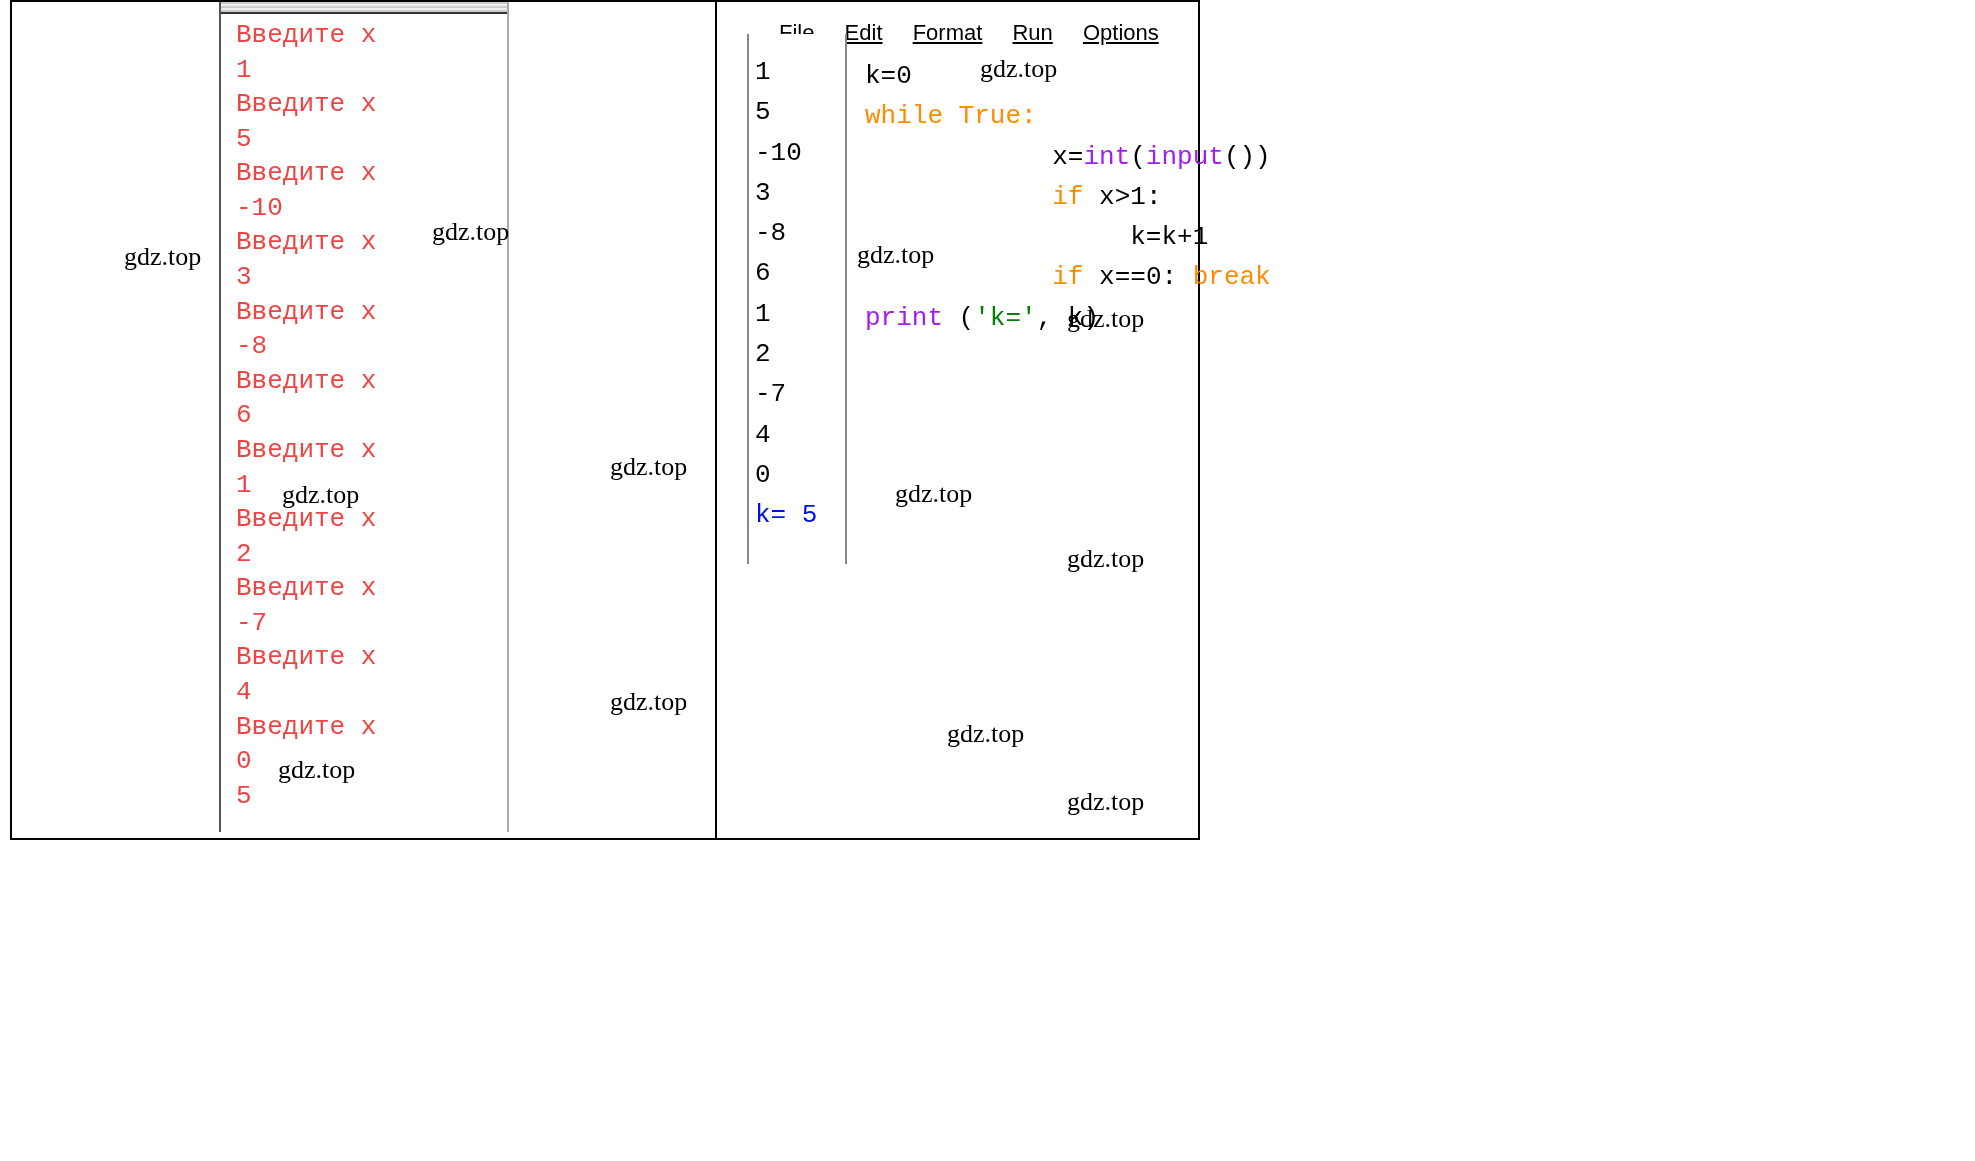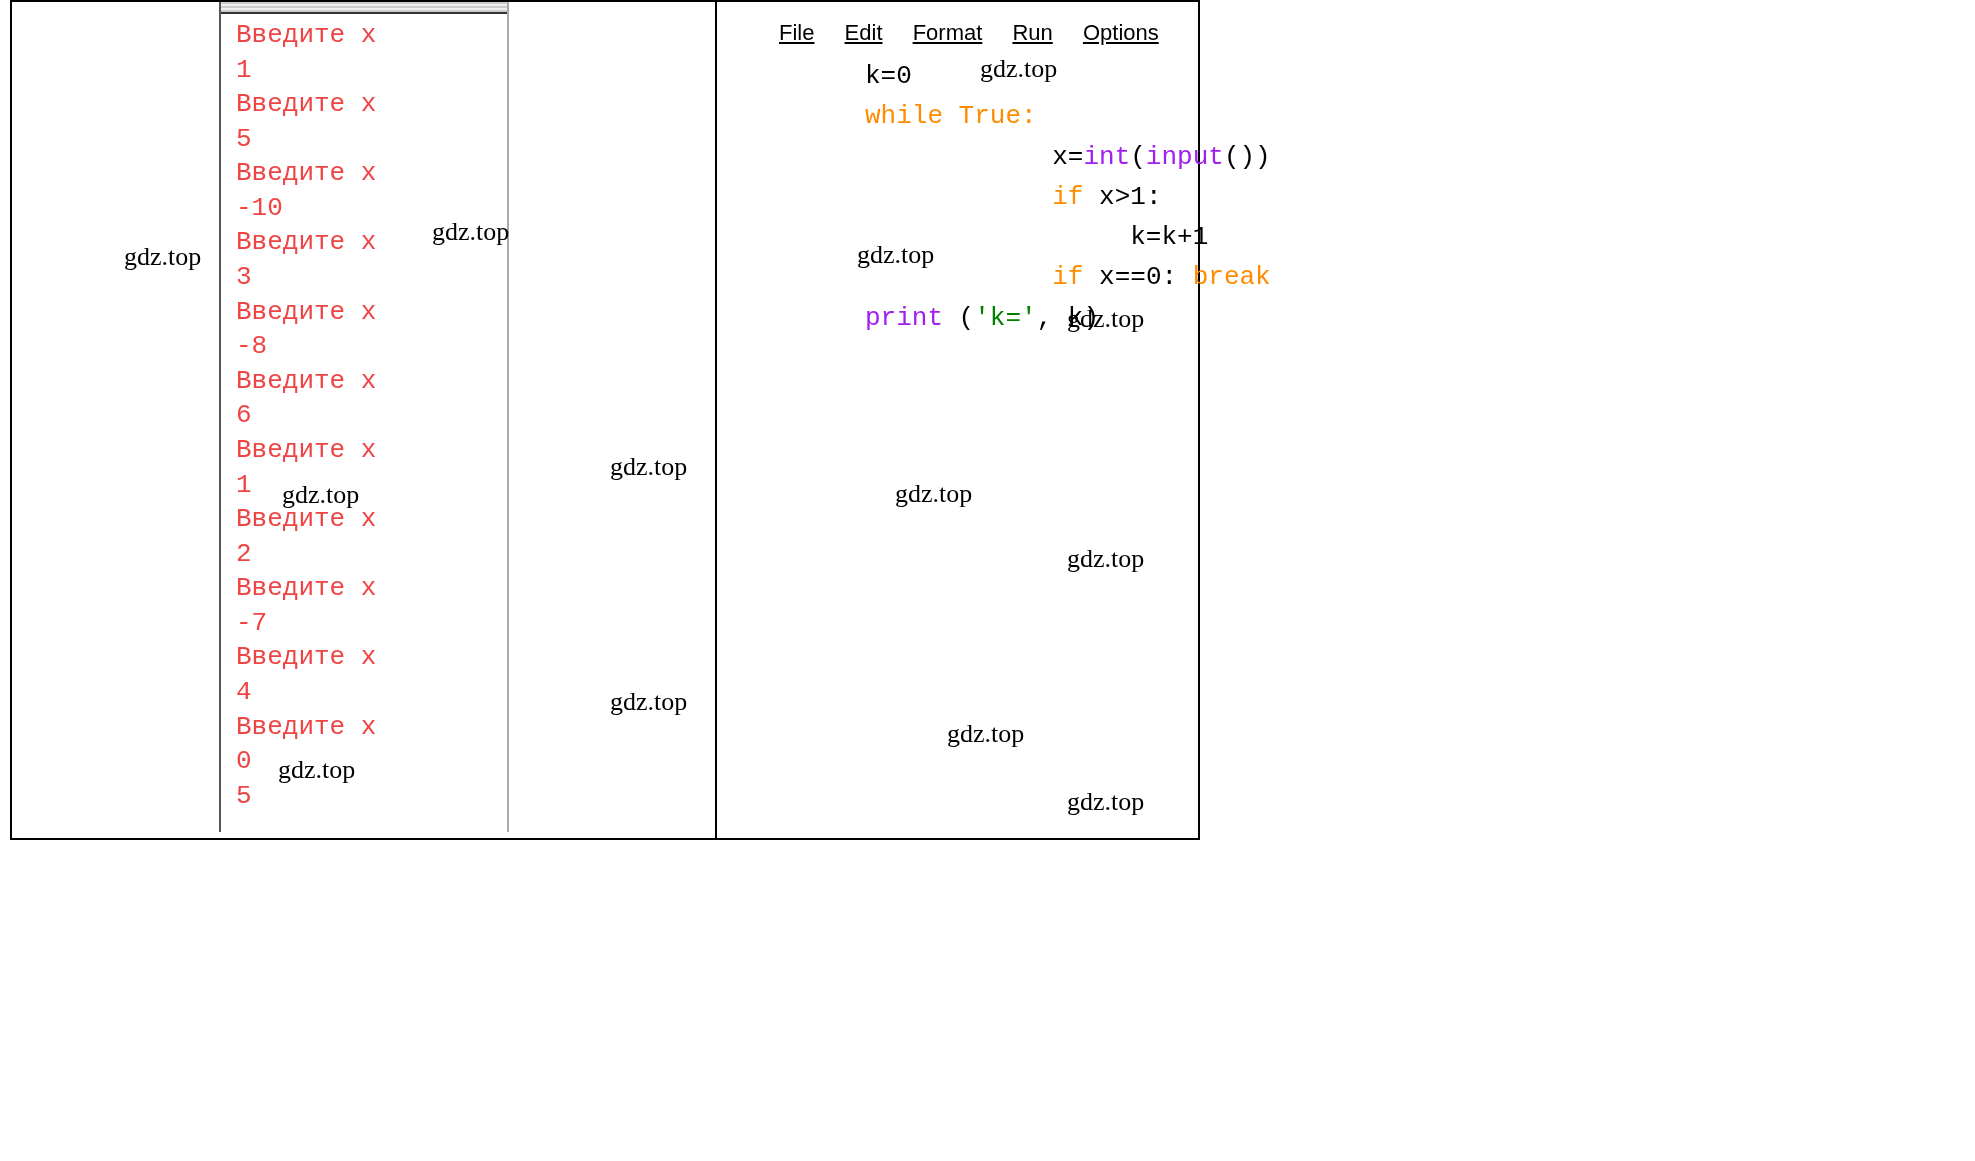--- a/index.html
+++ b/index.html
@@ -144,20 +144,32 @@
 
   <div class="right-cell">
     <div class="menu-frag">
       <span>File</span>
       <span>Edit</span>
       <span>Format</span>
       <span>Run</span>
       <span>Options</span>
     </div>
 
+    <div class="right-shell"><span>1</span>
+<span>5</span>
+<span>-10</span>
+<span>3</span>
+<span>-8</span>
+<span>6</span>
+<span>1</span>
+<span>2</span>
+<span>-7</span>
+<span>4</span>
+<span>0</span>
+<span class="result">k= 5</span></div>
 
     <div class="right-code"><span>k=</span><span class="num">0</span>
 <span class="kw">while</span><span class="kw"> True:</span>
 <span>            x=</span><span class="fn">int</span><span>(</span><span class="fn">input</span><span>())</span>
 <span>            </span><span class="kw">if</span><span> x&gt;</span><span class="num">1</span><span>:</span>
 <span>                 k=k+</span><span class="num">1</span>
 <span>            </span><span class="kw">if</span><span> x==</span><span class="num">0</span><span>: </span><span class="kw">break</span>
 <span class="fn">print</span><span> (</span><span class="builtin">'k='</span><span>, k)</span></div>
 
     <div class="watermark" style="left:263px; top:20px;">gdz.top</div>

